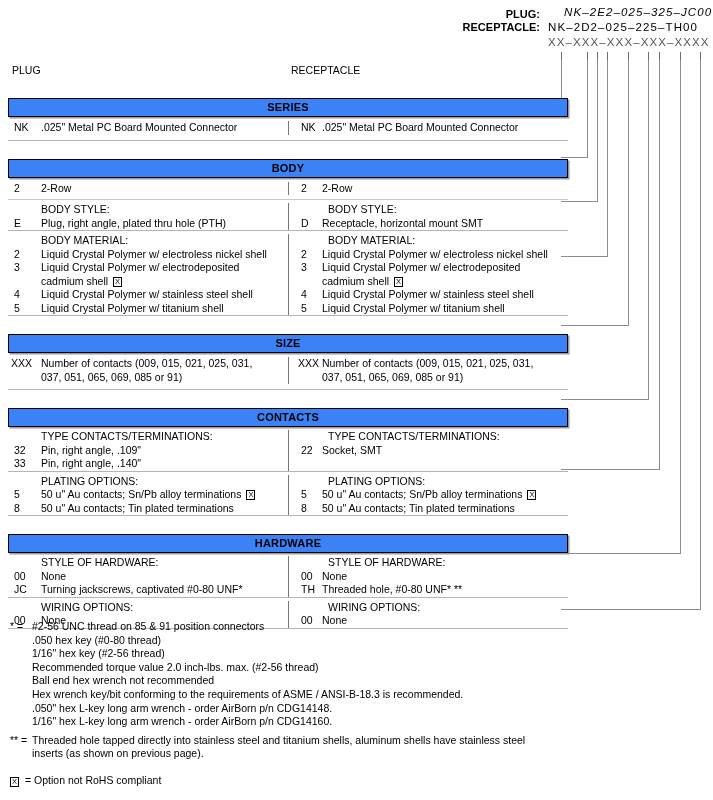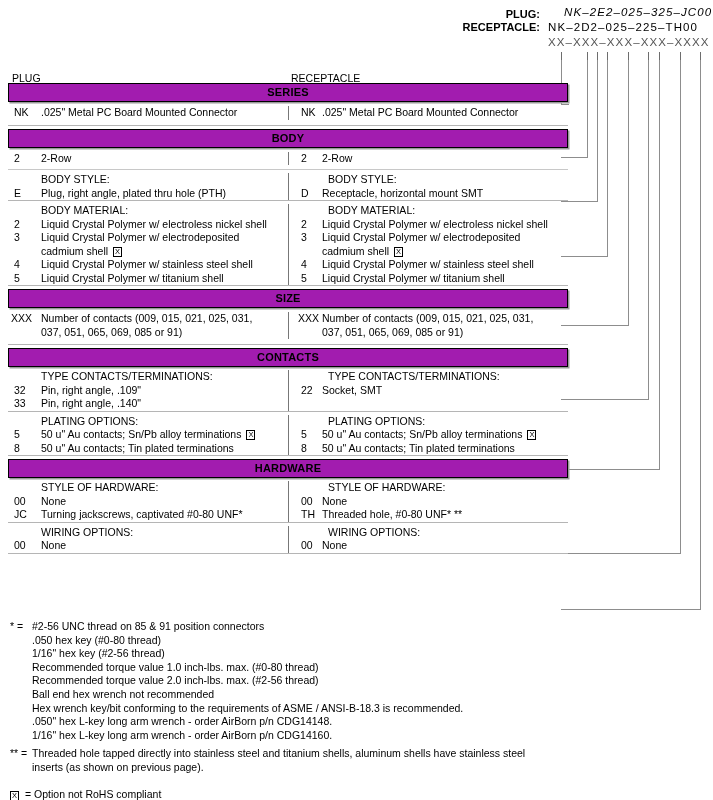--- a/index.html
+++ b/index.html
@@ -16,27 +16,27 @@
   .tick{position:absolute;top:0;width:1px;height:8px;background:#6d6d6d;}
 
   
   #leaders{position:absolute;left:0;top:0;width:713px;height:800px;pointer-events:none;}
   .vline{position:absolute;width:1px;background:#8d8d8d;}
   .hline{position:absolute;height:1px;background:#8d8d8d;}
 
   
   #table{position:absolute;left:8px;top:64px;width:560px;}
   .colhdr{position:relative;height:16px;}
-  .colhdr span{position:absolute;top:8px;font-size:10.5px;}
+  .colhdr span{position:absolute;top:0;font-size:10.5px;}
   .col-plug{left:4px;}
   .col-recep{left:283px;}
 
   .secbar{
-    position:relative;height:17px;margin:3px 0 0 0;
-    border:1.6px solid #000;background:#a21caf;
+    position:relative;height:17px;margin:18px 0 0 0;
+    border:1.6px solid #000;background:#3b82f6;
     box-shadow:1.5px 1.5px 0 #9a9a9a;
     text-align:center;font-weight:bold;font-size:11px;line-height:16px;
     letter-spacing:.2px;
   }
   .sep{height:1px;background:#b5b5b5;margin:0;}
   .sep-thin{height:1px;background:#c8c8c8;}
 
   .rowblock{position:relative;display:flex;padding:3px 0 0 0;}
   .half{position:relative;width:50%;box-sizing:border-box;}
   .half.right{border-left:1.2px solid #777;padding-left:0;}
@@ -326,21 +326,20 @@
   <div class="sep"></div>
 </div>
 
 <div id="notes">
   <div class="note">
     <span class="mark">* =</span>
     <span class="body">
       <div>#2-56 UNC thread on 85 &amp; 91 position connectors</div>
       <div>.050 hex key (#0-80 thread)</div>
       <div>1/16" hex key (#2-56 thread)</div>
-      <div>Recommended torque value 1.0 inch-lbs. max. (#0-80 thread)</div>
       <div>Recommended torque value 2.0 inch-lbs. max. (#2-56 thread)</div>
       <div>Ball end hex wrench not recommended</div>
       <div>Hex wrench key/bit conforming to the requirements of ASME / ANSI-B-18.3 is recommended.</div>
       <div>.050" hex L-key long arm wrench - order AirBorn p/n CDG14148.</div>
       <div>1/16" hex L-key long arm wrench - order AirBorn p/n CDG14160.</div>
     </span>
   </div>
 
   <div class="note" style="margin-top:5px;">
     <span class="mark">** =</span>

